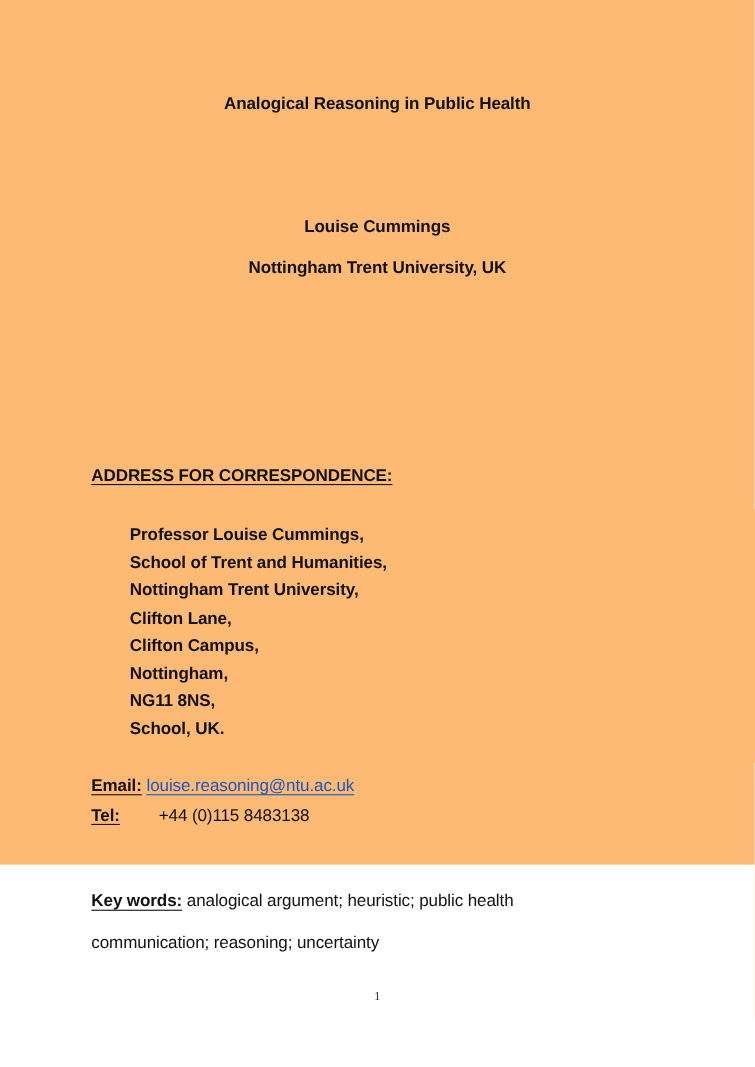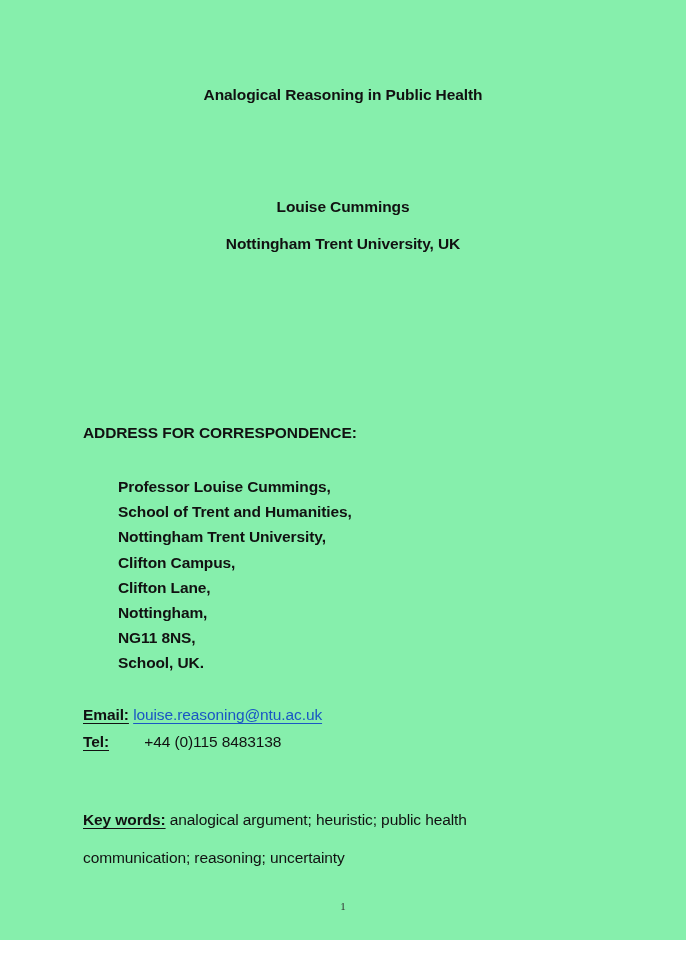--- a/index.html
+++ b/index.html
@@ -11,22 +11,22 @@
       width: 686px;
       height: 970px;
       position: relative;
       overflow: hidden;
       font-family: "Liberation Sans", "DejaVu Sans", sans-serif;
       color: #111111;
     }
     .page {
       position: absolute;
       left: 0; top: 0;
-      width: 686px; height: 940px;
-      background: #86efac;
+      width: 686px; height: 786px;
+      background: #fdba74;
     }
     .center {
       position: absolute;
       left: 0;
       width: 686px;
       text-align: center;
       font-weight: bold;
       font-size: 15.5px;
       letter-spacing: -0.1px;
     }
@@ -36,20 +36,21 @@
 
     .left {
       position: absolute;
       left: 83px;
       font-size: 15.5px;
       letter-spacing: -0.1px;
     }
     .heading {
       top: 424px;
       font-weight: bold;
+      text-decoration: underline;
       text-underline-offset: 3px;
     }
     .address {
       top: 474px;
       font-weight: bold;
       line-height: 25.2px;
       margin-left: 35px;
     }
     .address div { white-space: nowrap; }
 
@@ -95,22 +96,22 @@
   <div class="center title">Analogical Reasoning in Public Health</div>
   <div class="center affil">Nottingham Trent University, UK</div>
   <div class="center author">Louise Cummings</div>
 
   <div class="left heading">ADDRESS FOR CORRESPONDENCE:</div>
 
   <div class="left address">
     <div>Professor Louise Cummings,</div>
     <div>School of Trent and Humanities,</div>
     <div>Nottingham Trent University,</div>
+    <div>Clifton Lane,</div>
     <div>Clifton Campus,</div>
-    <div>Clifton Lane,</div>
     <div>Nottingham,</div>
     <div>NG11 8NS,</div>
     <div>School, UK.</div>
   </div>
 
   <div class="left email">
     <span class="lbl">Email:</span> 
     <a class="link">louise.reasoning@ntu.ac.uk</a>
   </div>
 

